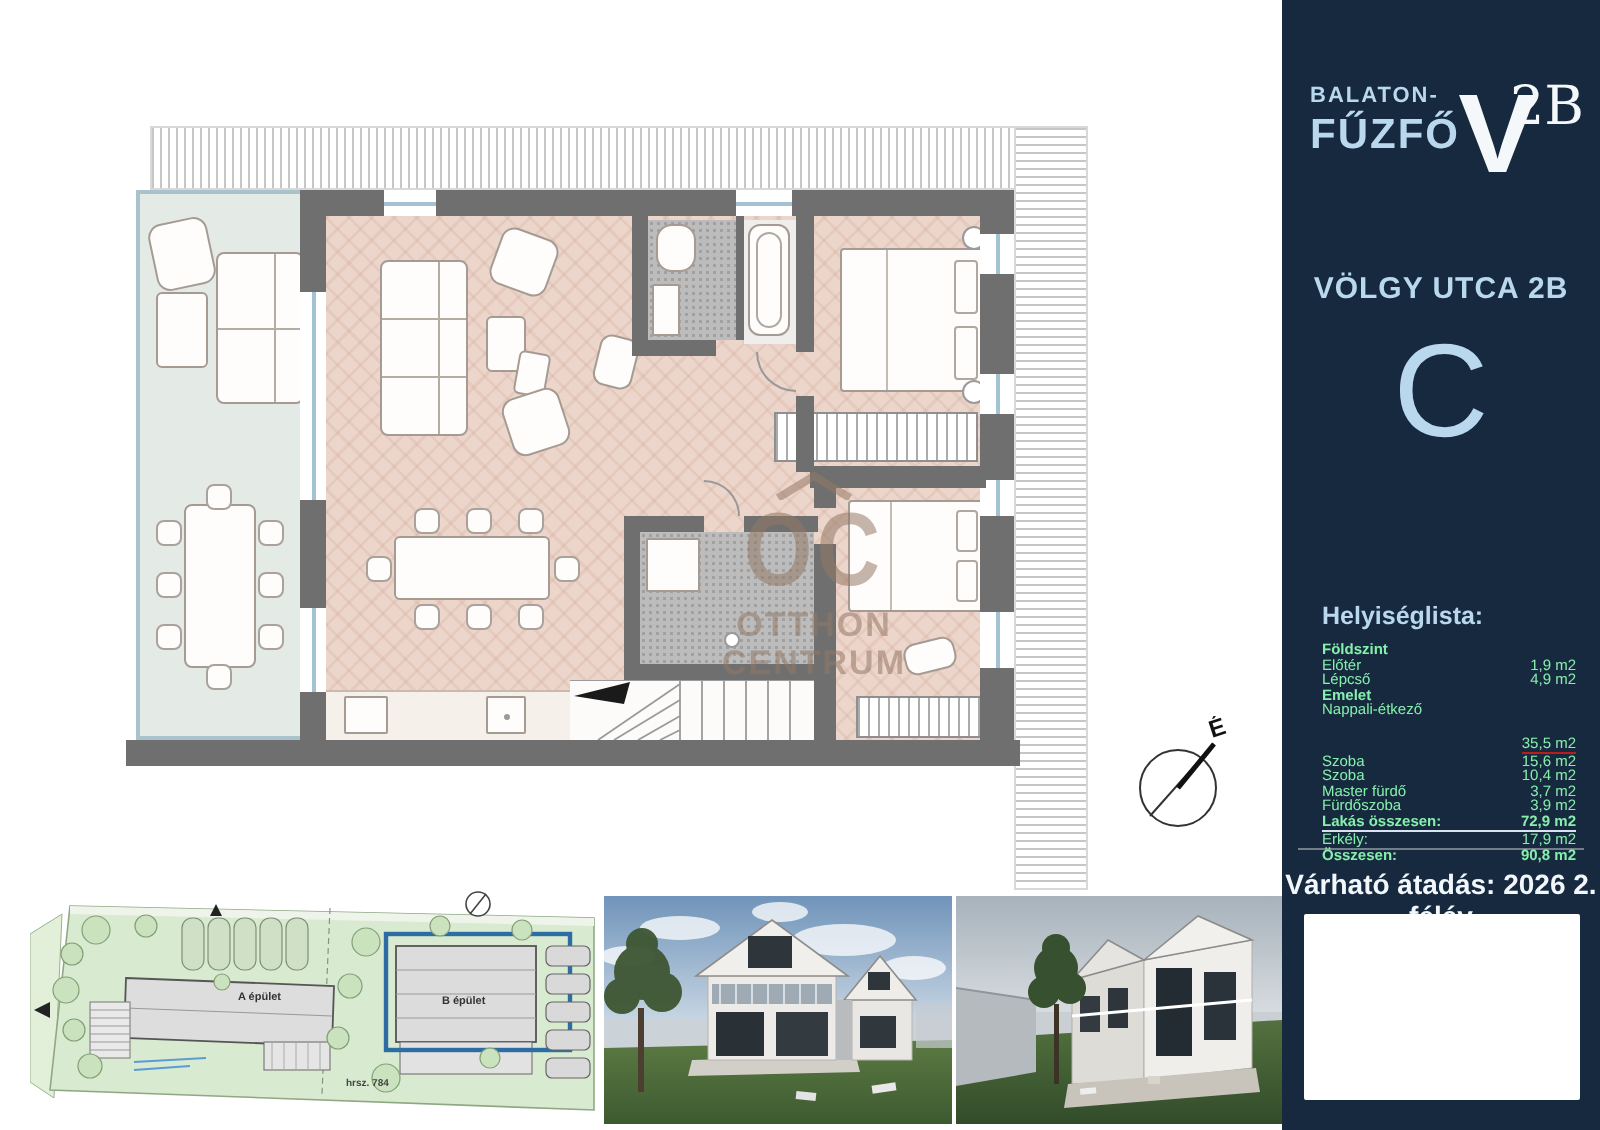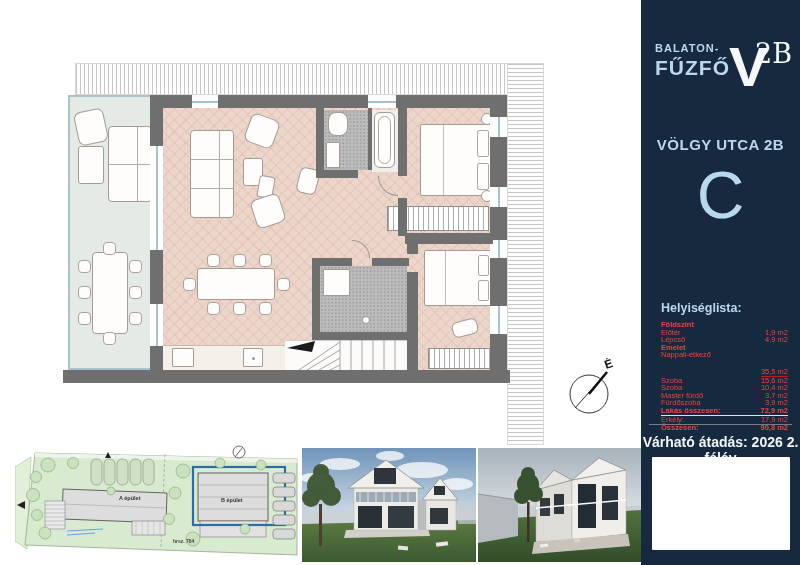--- a/index.html
+++ b/index.html
@@ -43,21 +43,21 @@
   #loc{position:absolute;left:14px;top:42px;font-weight:bold;}
   #loc .l1{font-size:11px;letter-spacing:1px;}
   #loc .l2{font-size:21px;letter-spacing:1px;margin-top:2px;}
   #vlogo{position:absolute;right:8px;top:40px;width:62px;height:58px;color:#f4f8fb;}
   #vlogo .v{position:absolute;left:0px;top:-6px;font-size:56px;font-weight:bold;transform:scaleX(1.05);}
   #vlogo .sup{position:absolute;right:0;top:-2px;font-family:"DejaVu Serif",serif;font-size:27px;}
   #addr{position:absolute;left:0;right:0;top:136px;text-align:center;font-weight:bold;font-size:15px;letter-spacing:.5px;}
   #unit{position:absolute;left:0;right:0;top:158px;text-align:center;font-size:66px;font-weight:400;line-height:74px;}
   #unitlbl{position:absolute;left:0;right:0;top:250px;text-align:center;font-size:17px;letter-spacing:3px;}
   #listttl{position:absolute;left:20px;top:301px;font-weight:bold;font-size:12.5px;}
-  #rooms{position:absolute;left:20px;right:12px;top:321px;color:#ef4444;}
+  #rooms{position:absolute;left:20px;right:12px;top:321px;color:#86efac;}
   .rrow{display:flex;justify-content:space-between;font-size:7.5px;line-height:7.5px;margin-bottom:0;}
   .rrow span{display:block;}
   .rrow.hdr{font-weight:bold;}
   .rrow.total{font-weight:bold;border-bottom:1px solid #d7e4ef;padding-bottom:1px;}
   .rrow.grand{font-weight:bold;}
   .rrow .u{border-bottom:1px solid #b91c1c;margin-top:17px;}
   #divline{position:absolute;left:8px;right:8px;top:424px;height:1px;background:rgba(255,255,255,.4);}
   #delivery{position:absolute;left:0;right:0;top:434px;text-align:center;font-weight:bold;font-size:14px;color:#f2f7fb;}
   #whitebox{position:absolute;left:11px;top:457px;width:138px;height:93px;background:#fff;border-radius:1px;}
 
@@ -202,20 +202,28 @@
     <div class="wall" style="left:407px;top:244px;width:11px;height:10px;"></div>
     <div class="wall" style="left:407px;top:272px;width:11px;height:98px;"></div>
     <div class="wall" style="left:312px;top:258px;width:40px;height:8px;"></div>
     <div class="wall" style="left:372px;top:258px;width:37px;height:8px;"></div>
     <div class="wall" style="left:312px;top:258px;width:8px;height:82px;"></div>
     <div class="wall" style="left:312px;top:332px;width:97px;height:8px;"></div>
 
     <div style="position:absolute;left:378px;top:176px;width:20px;height:20px;border-left:1px solid #999;border-bottom:1px solid #999;border-bottom-left-radius:20px;"></div>
     <div style="position:absolute;left:352px;top:240px;width:18px;height:18px;border-right:1px solid #999;border-top:1px solid #999;border-top-right-radius:18px;"></div>
 
+    <div id="watermark">
+      <svg width="44" height="14" viewBox="0 0 44 14" style="margin:0 auto;">
+        <polyline points="4,13 22,2 40,13" fill="none" stroke="rgba(148,120,102,.55)" stroke-width="4"></polyline>
+      </svg>
+      <span class="oc">OC</span>
+      <div class="wm1">OTTHON</div>
+      <div class="wm2">CENTRUM</div>
+    </div>
 
     <div style="position:absolute;left:563px;top:358px;width:58px;height:62px;">
       <svg width="58" height="62" viewBox="0 0 58 62">
         <circle cx="26" cy="36" r="19" fill="none" stroke="#333" stroke-width="1"></circle>
         <line x1="12" y1="50" x2="44" y2="14" stroke="#333" stroke-width="1"></line>
         <line x1="26" y1="36" x2="44" y2="14" stroke="#111" stroke-width="2.5"></line>
         <text x="43" y="11" font-size="12" font-weight="bold" fill="#111" transform="rotate(-18 43 11)">É</text>
       </svg>
     </div>
   </div>

